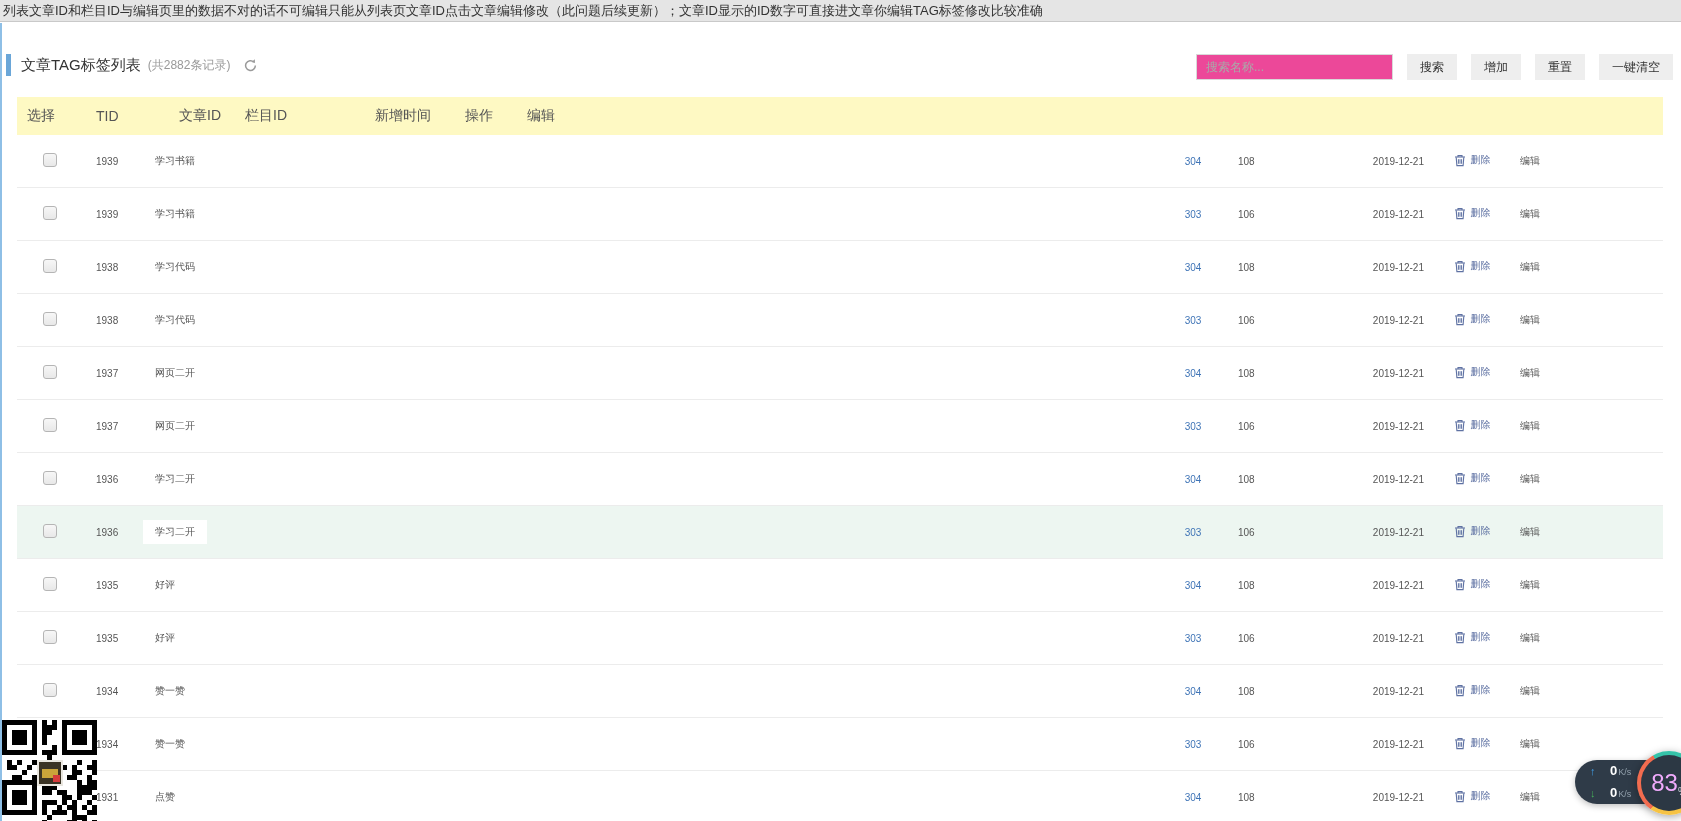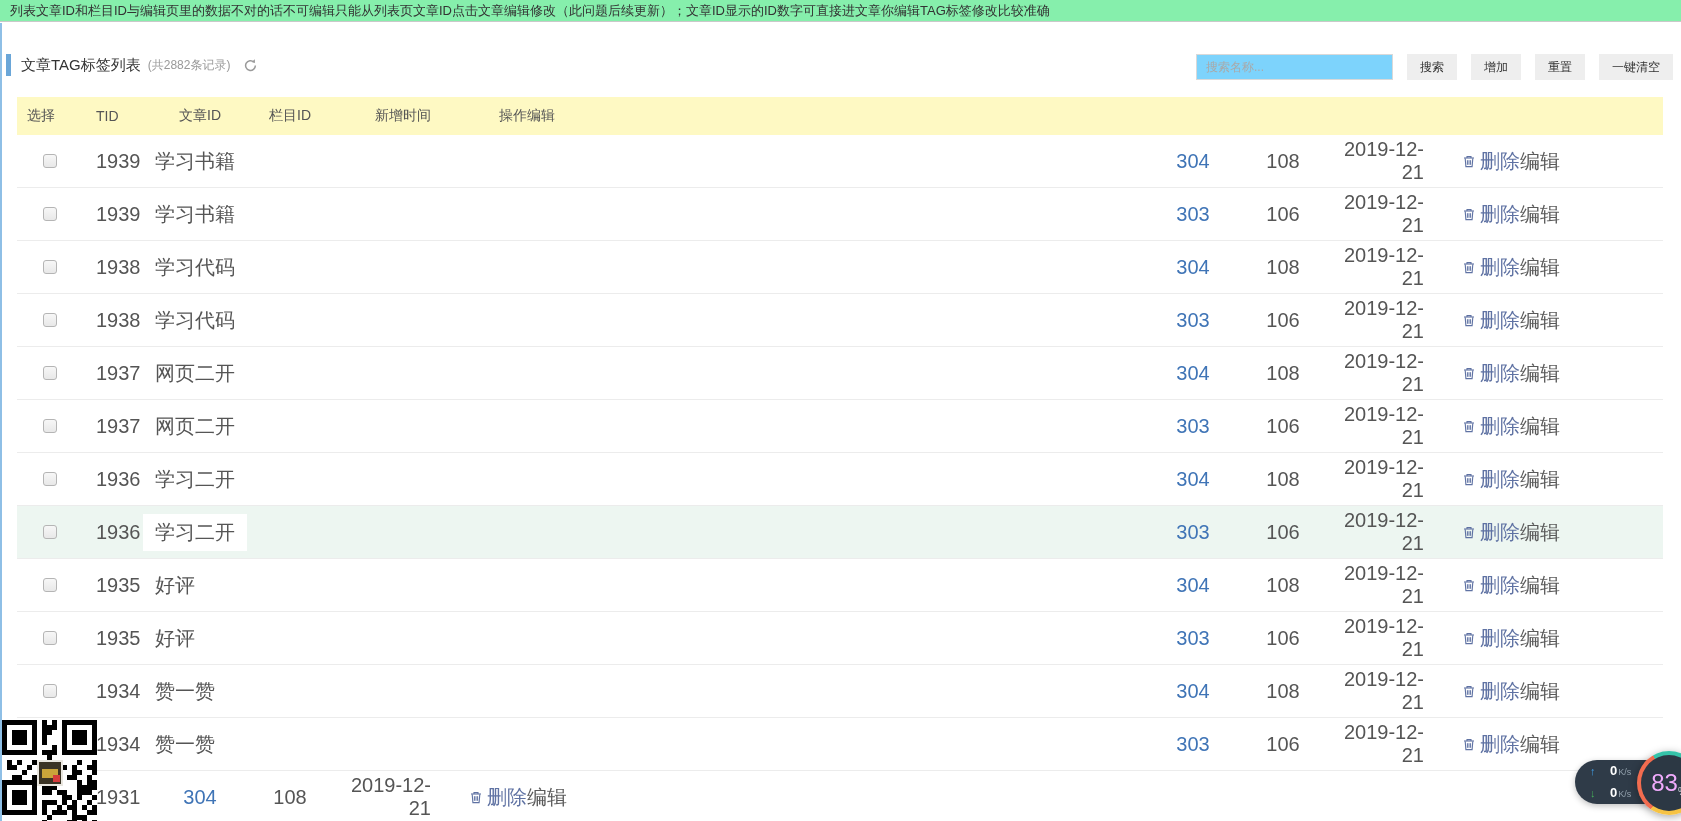--- a/index.html
+++ b/index.html
@@ -4,66 +4,66 @@
 <style>
   * { margin:0; padding:0; box-sizing:border-box; }
   html,body { width:1681px; height:821px; }
   body {
     position:relative; overflow:hidden; background:#fff;
     font-family:"Liberation Sans","DejaVu Sans",sans-serif; color:#333;
   }
   
   .notice-bar {
     position:absolute; top:0; left:0; right:0; height:22px;
-    border-bottom:1px solid #c9c9c9; background:#86efac;
-    font-size:13px; color:#333; line-height:21px; padding-left:10px;
+    border-bottom:1px solid #c9c9c9; background:#e5e5e5;
+    font-size:13px; color:#333; line-height:21px; padding-left:3px;
     white-space:nowrap; overflow:hidden;
   }
   
   .left-edge { position:absolute; left:0; top:23px; bottom:0; width:2px; background:#8ebfe6; }
 
   
   .page-header { position:absolute; top:50px; left:6px; height:30px; display:flex; align-items:center; }
   .accent-bar { width:5px; height:22px; background:#6aa6d8; margin-right:10px; }
   .page-title { font-size:15px; color:#333; }
   .record-count { font-size:12px; color:#999; margin-left:7px; }
   .refresh-btn { margin-left:13px; display:flex; align-items:center; cursor:pointer; }
 
   
   .toolbar { position:absolute; top:53px; right:8px; height:28px; display:flex; align-items:center; }
   .search-input {
-    width:197px; height:26px; border:1px solid #d9d9d9; background:#7dd3fc;
+    width:197px; height:26px; border:1px solid #d9d9d9; background:#ec4899;
     font-size:12px; color:#333; padding:0 9px; outline:none;
     font-family:"Liberation Sans","DejaVu Sans",sans-serif;
   }
   .search-input::placeholder { color:#a9a9a9; }
   .tb-btn {
     height:26px; padding:0 13px; margin-left:14px; border:none; background:#eeeeee;
     font-size:12px; color:#333; cursor:pointer; white-space:nowrap;
     font-family:"Liberation Sans","DejaVu Sans",sans-serif;
   }
 
   
   .tag-table { position:absolute; top:97px; left:17px; right:18px; }
   .thead {
     height:38px; background:#fef9c3; display:flex; align-items:center;
     font-size:14px; color:#555;
   }
   .trow {
-    height:53px; display:flex; align-items:center; font-size:20px; color:#555;
+    height:53px; display:flex; align-items:center; font-size:10px; color:#555;
     border-bottom:1px solid #ececec; background:#fff;
   }
   .trow.highlight { background:#edf6f1; }
   .c-sel  { width:79px; padding-left:10px; }
   .c-tid  { width:59px; }
   .c-tag  { flex:1; min-width:0; }
   .c-art  { width:90px; text-align:center; }
-  .c-col  { width:90px; text-align:center; }
+  .c-col  { width:90px; }
   .c-date { width:96px; text-align:right; }
-  .c-act  { width:96px; text-align:right; }
+  .c-act  { width:96px; text-align:center; }
   .c-edit { width:88px; }
   .c-pad  { width:55px; }
 
   .checkbox {
     display:inline-block; width:14px; height:14px; margin-left:16px;
     border:1px solid #b5b5b5; border-radius:3px;
     background:linear-gradient(#f7f7f7,#e8e8e8); cursor:pointer;
   }
   .thead .c-sel { padding-left:10px; }
   .article-link { color:#3f74b6; text-decoration:none; cursor:pointer; }
@@ -396,20 +396,21 @@
         </svg>
         <span class="del-label">删除</span>
       </span>
     </div>
     <div class="c-edit"><span class="edit-link">编辑</span></div>
     <div class="c-pad"></div>
   </div>
       <div class="trow">
     <div class="c-sel"><span class="checkbox"></span></div>
     <div class="c-tid">1931</div>
+    <div class="c-tag"><span class="tag-text">点赞</span></div>
     <div class="c-art"><span class="article-link">304</span></div>
     <div class="c-col">108</div>
     <div class="c-date">2019-12-21</div>
     <div class="c-act">
       <span class="del-link">
         <svg width="12" height="13" viewBox="0 0 12 13">
           <path d="M1 3h10" stroke="#5f72a3" stroke-width="1.1" fill="none"></path>
           <path d="M4 3V1.6h4V3" stroke="#5f72a3" stroke-width="1.1" fill="none"></path>
           <path d="M2.2 3.4l.7 8.2h6.2l.7-8.2" stroke="#5f72a3" stroke-width="1.1" fill="none"></path>
           <path d="M4.4 5.2v4.6M6 5.2v4.6M7.6 5.2v4.6" stroke="#5f72a3" stroke-width="1" fill="none"></path>

